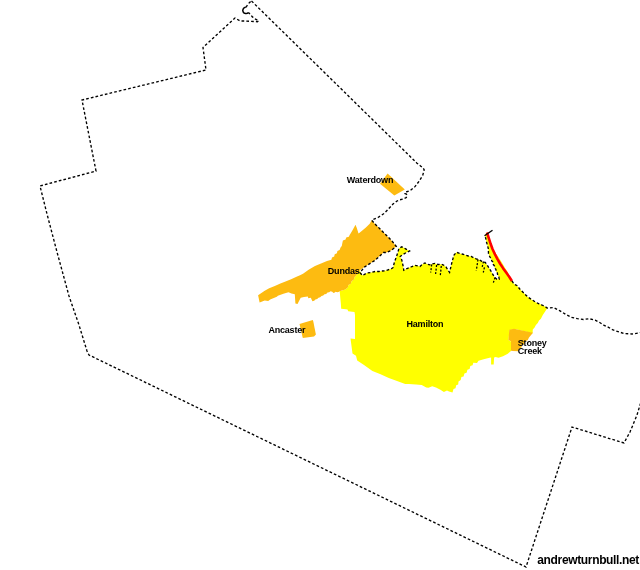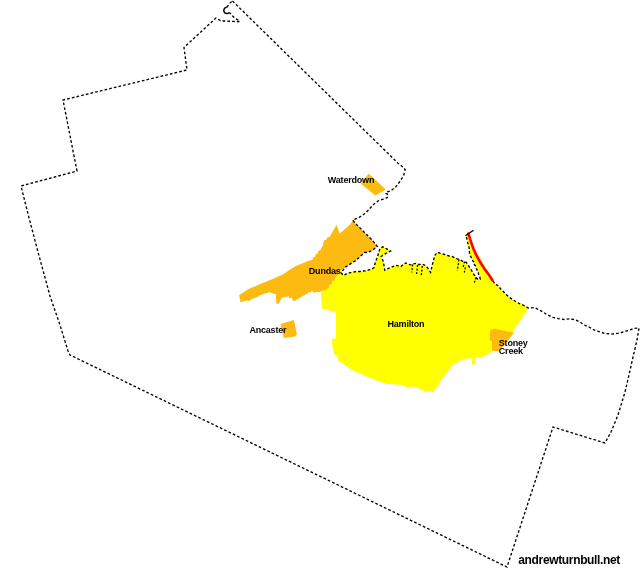--- a/index.html
+++ b/index.html
@@ -1,16 +1,16 @@
 <!DOCTYPE html>
 <html><head>
 <meta charset="utf-8">
 <style>
 html,body{margin:0;padding:0;background:#fff;}
-#map{width:564px;height:570px;position:relative;font-family:"Liberation Sans",sans-serif;}
+#map{width:564px;height:570px;position:relative;font-family:"Liberation Sans",sans-serif;margin-left:19px;}
 text{font-family:"Liberation Sans",sans-serif;font-weight:bold;fill:#000;}
 </style>
 </head>
 <body>
 <div id="map">
 <svg width="640" height="570" viewBox="0 0 640 570">
 <rect x="0" y="0" width="640" height="570" fill="#ffffff"></rect>
 
 <path id="hamyellow" fill="#ffff00" d="
 M 340.6,270.5 L 342,272.5 343.5,275.5

